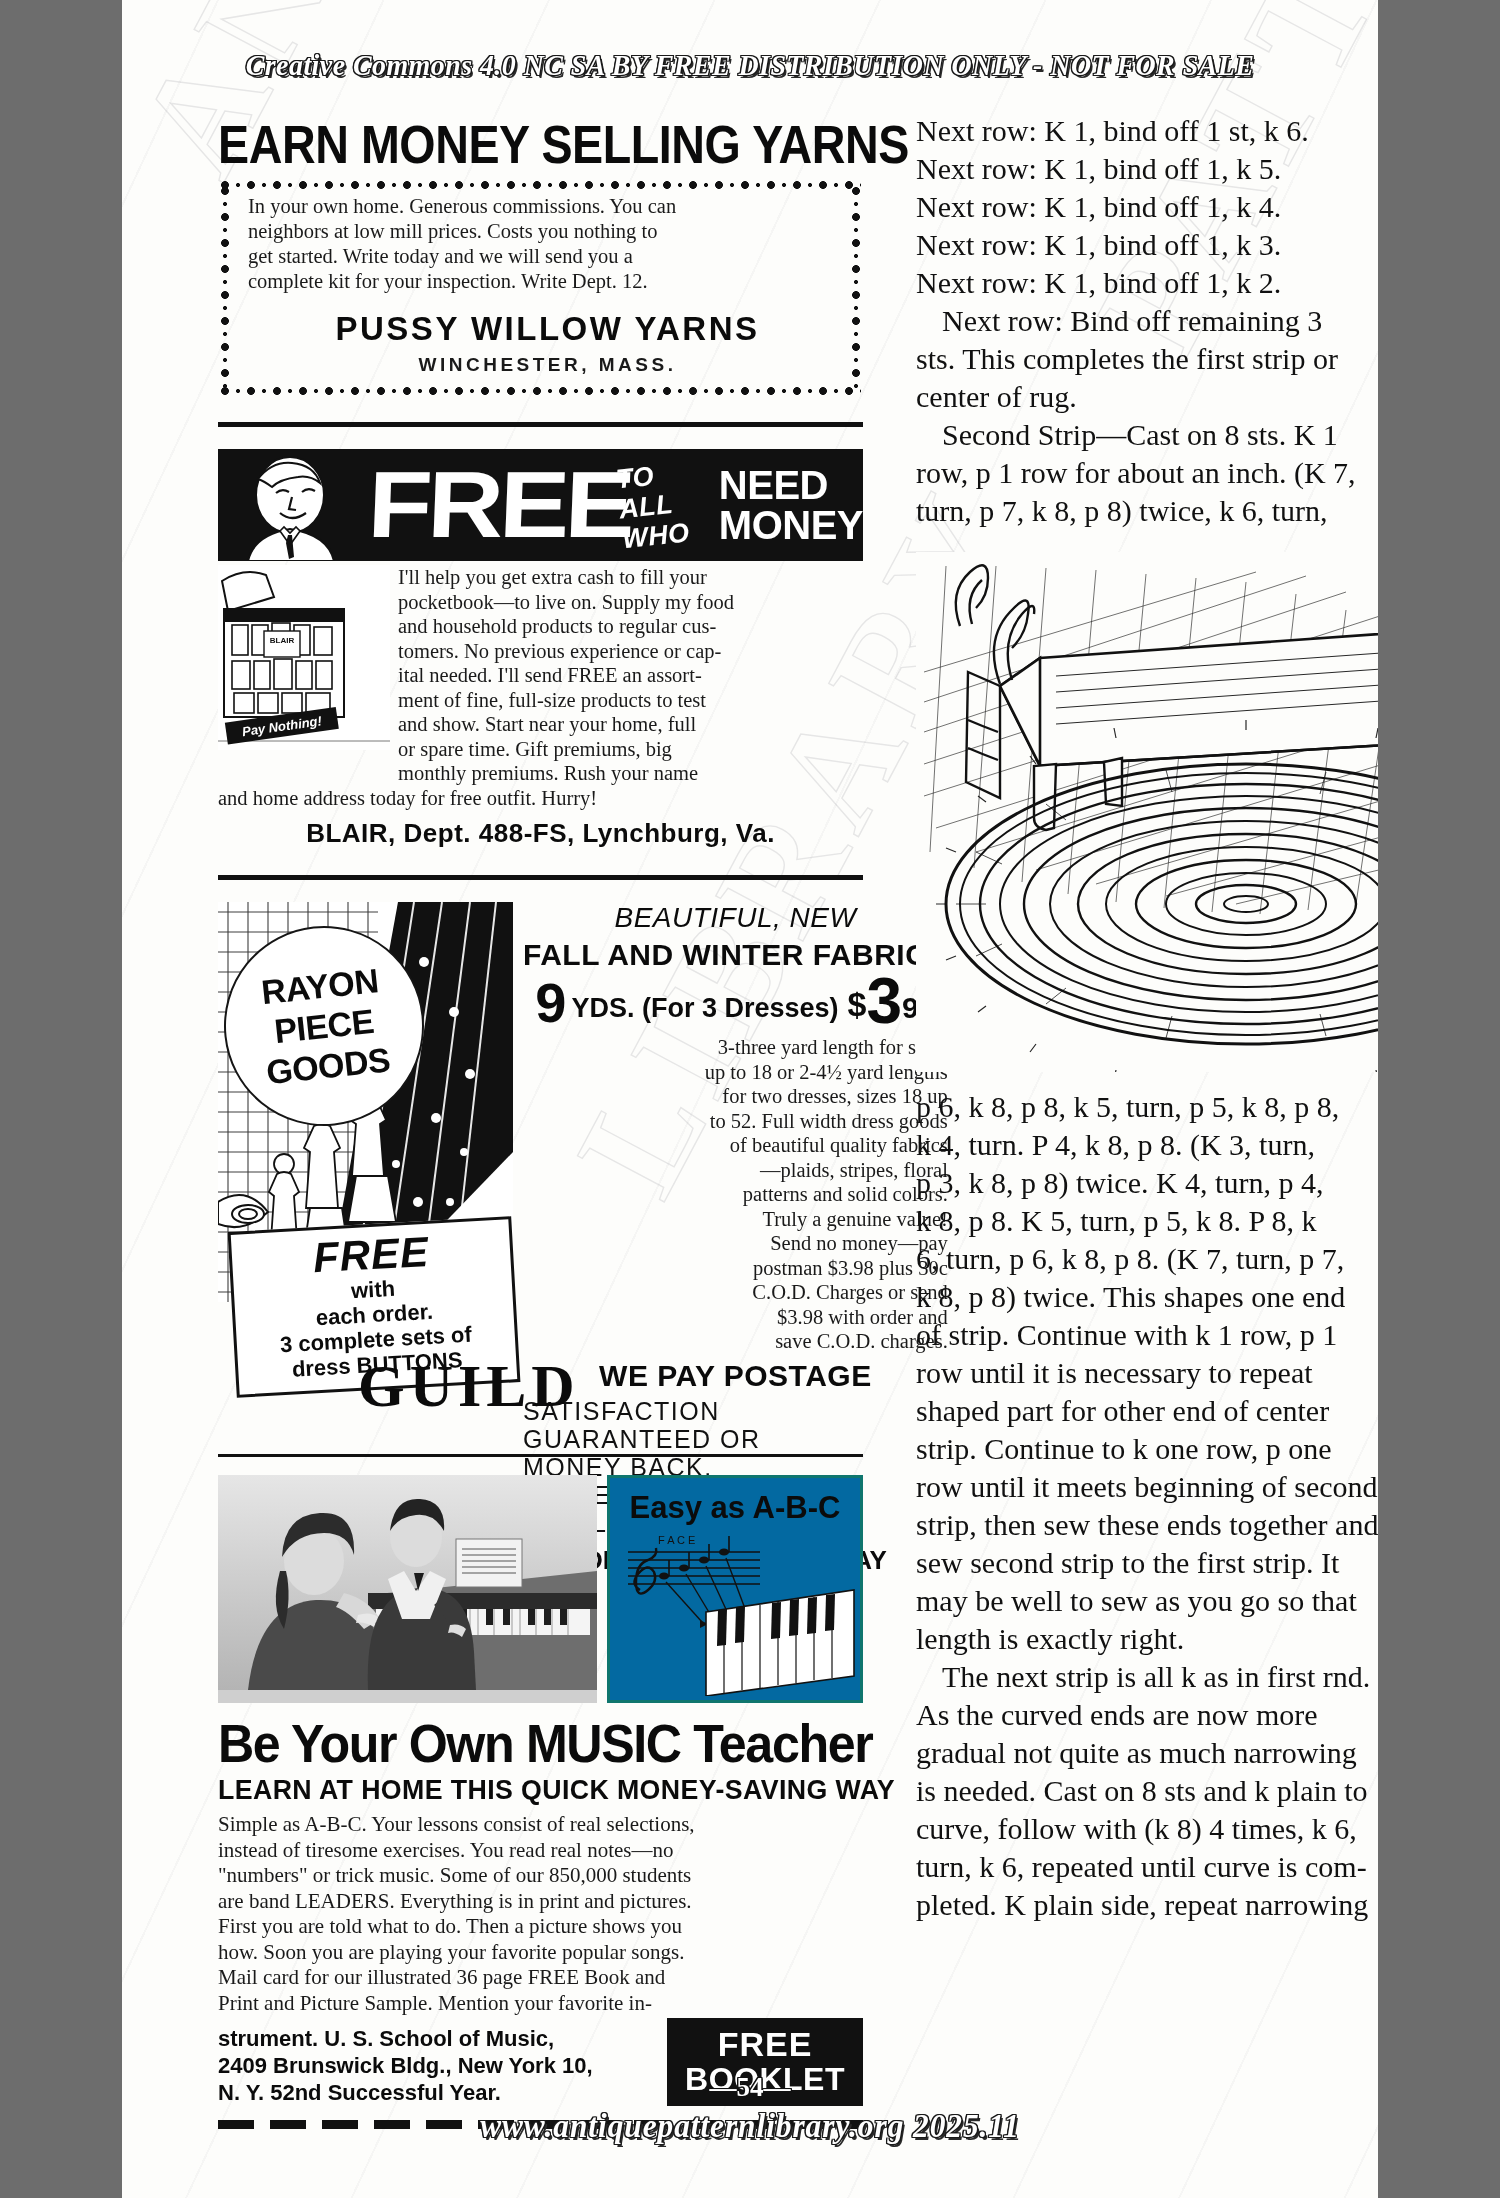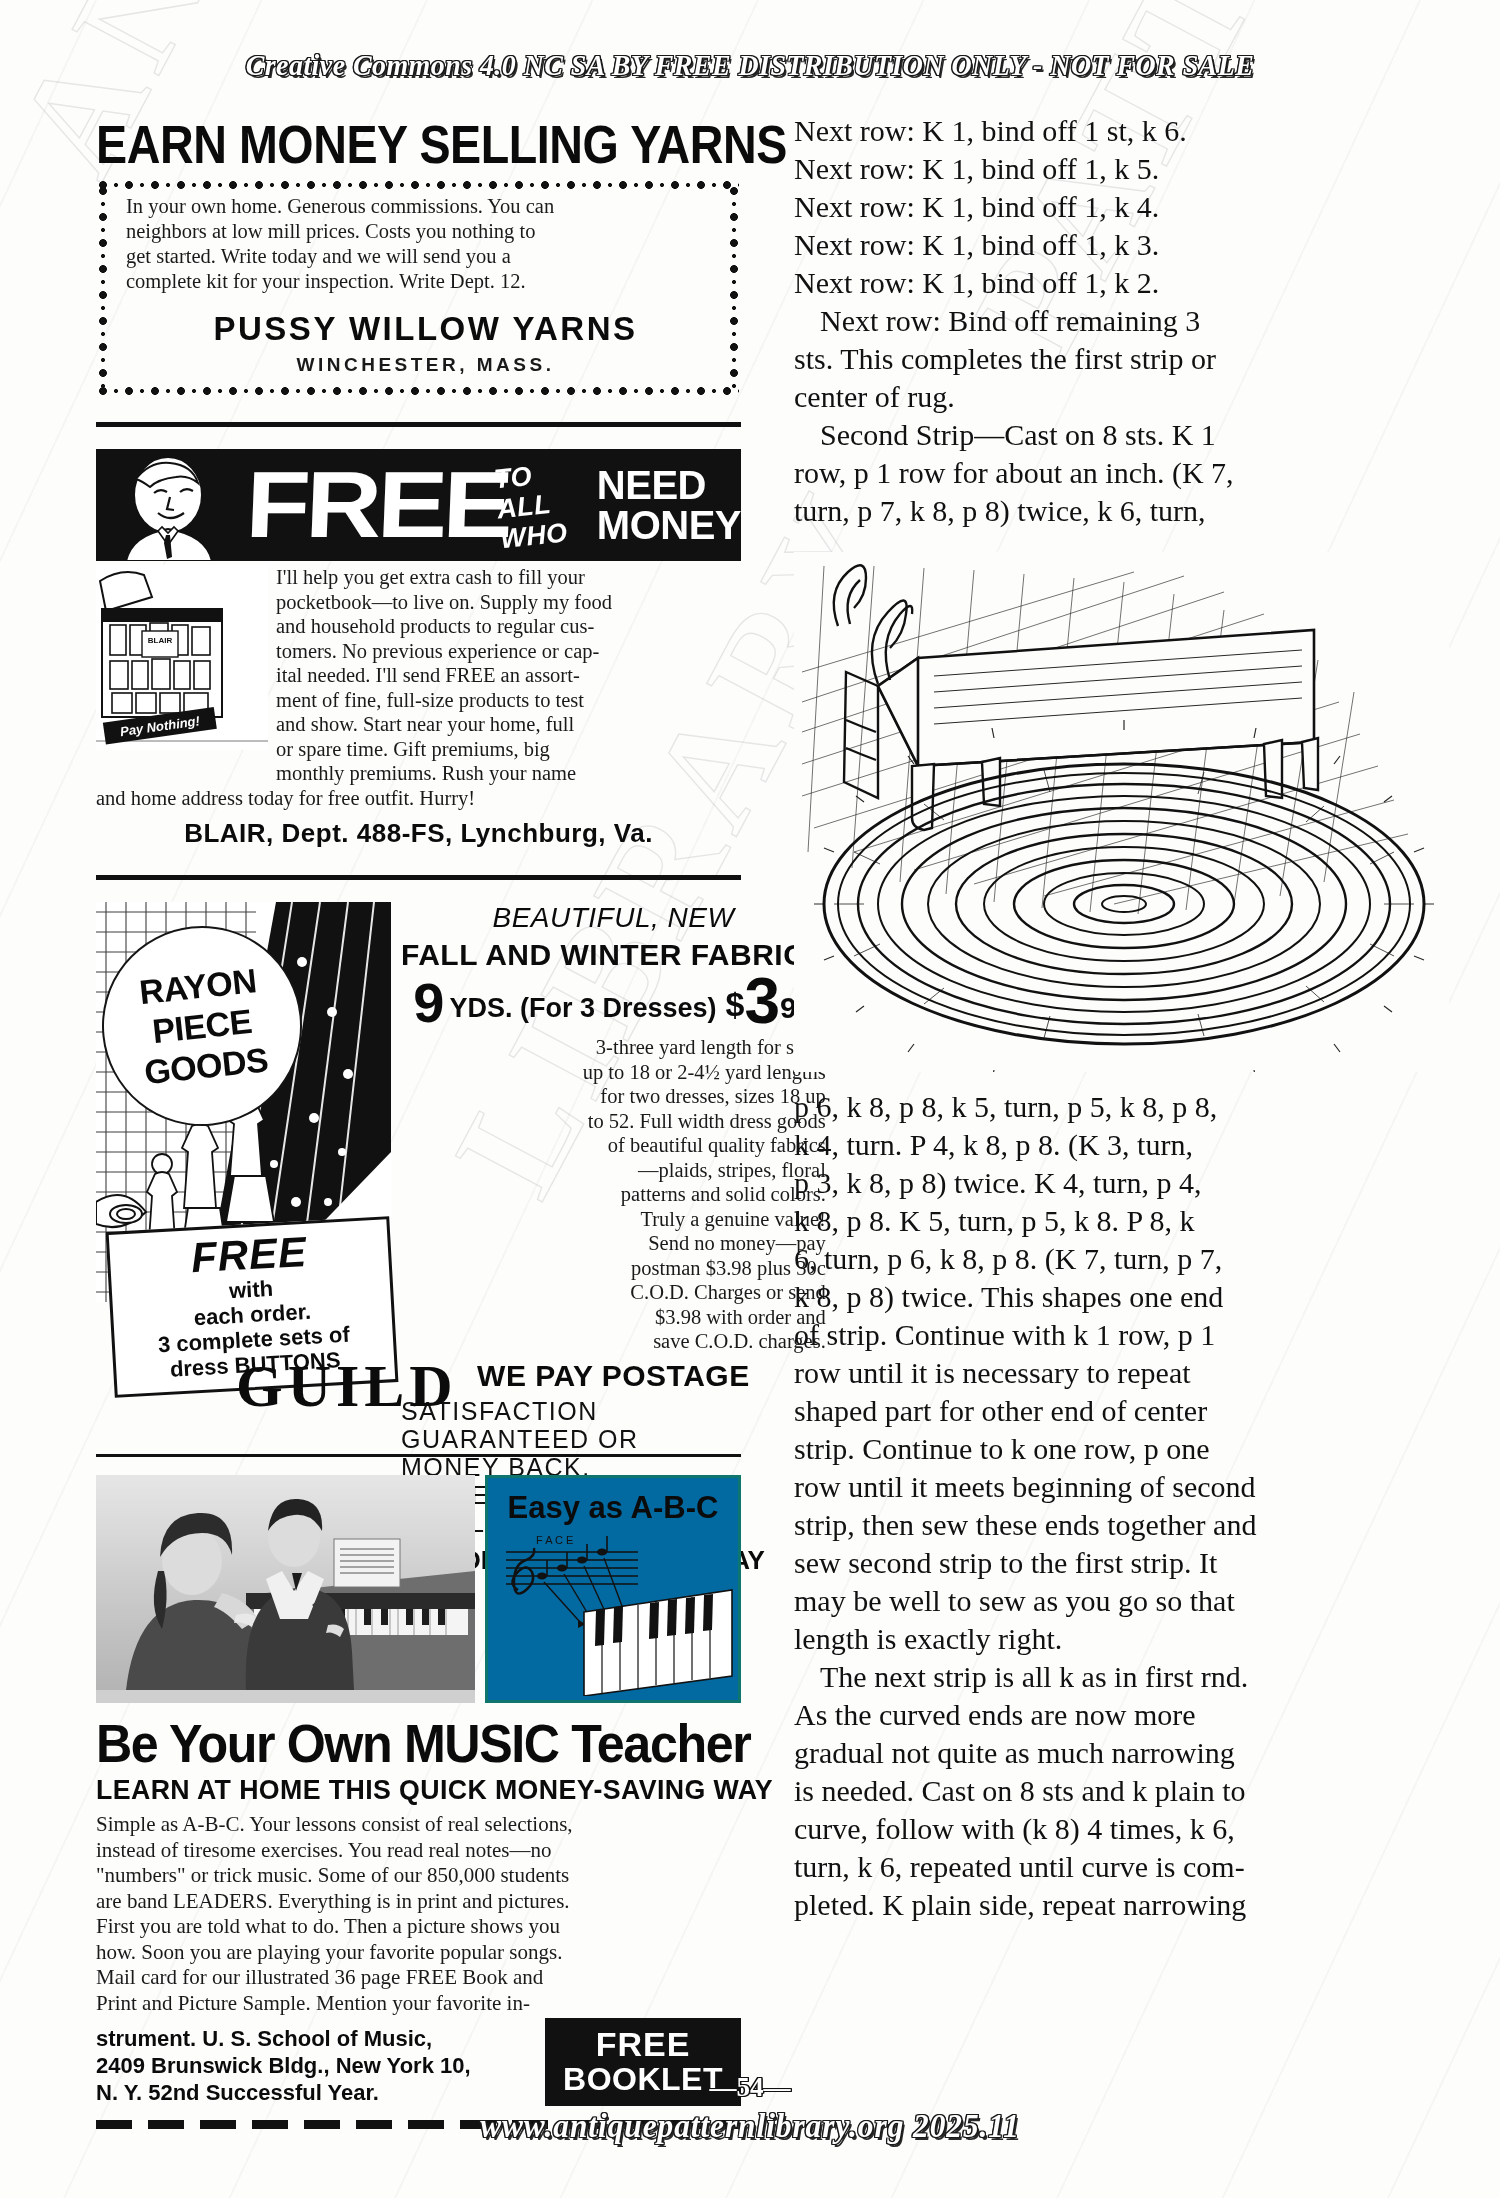--- a/index.html
+++ b/index.html
@@ -1,19 +1,19 @@
 <!DOCTYPE html>
 <html><head>
 <meta charset="utf-8">
 <title>Antique Pattern Library Page 54</title>
 <style>
   html,body{margin:0;padding:0;background:#6d6d6d;}
   body{font-family:"Liberation Serif",serif;}
   .page{
-    position:relative;width:1500px;height:2198px;margin:0 auto;
+    position:relative;width:1256px;height:2198px;margin:0 auto;
     background:#fdfdfb;overflow:hidden;
   }
   
   .scanlines{
     position:absolute;inset:0;pointer-events:none;z-index:3;
     background:repeating-linear-gradient(115deg,
       rgba(0,0,0,0) 0px, rgba(0,0,0,0) 86px,
       rgba(120,120,130,0.055) 86px, rgba(120,120,130,0.055) 88px,
       rgba(0,0,0,0) 88px, rgba(0,0,0,0) 150px);
   }

